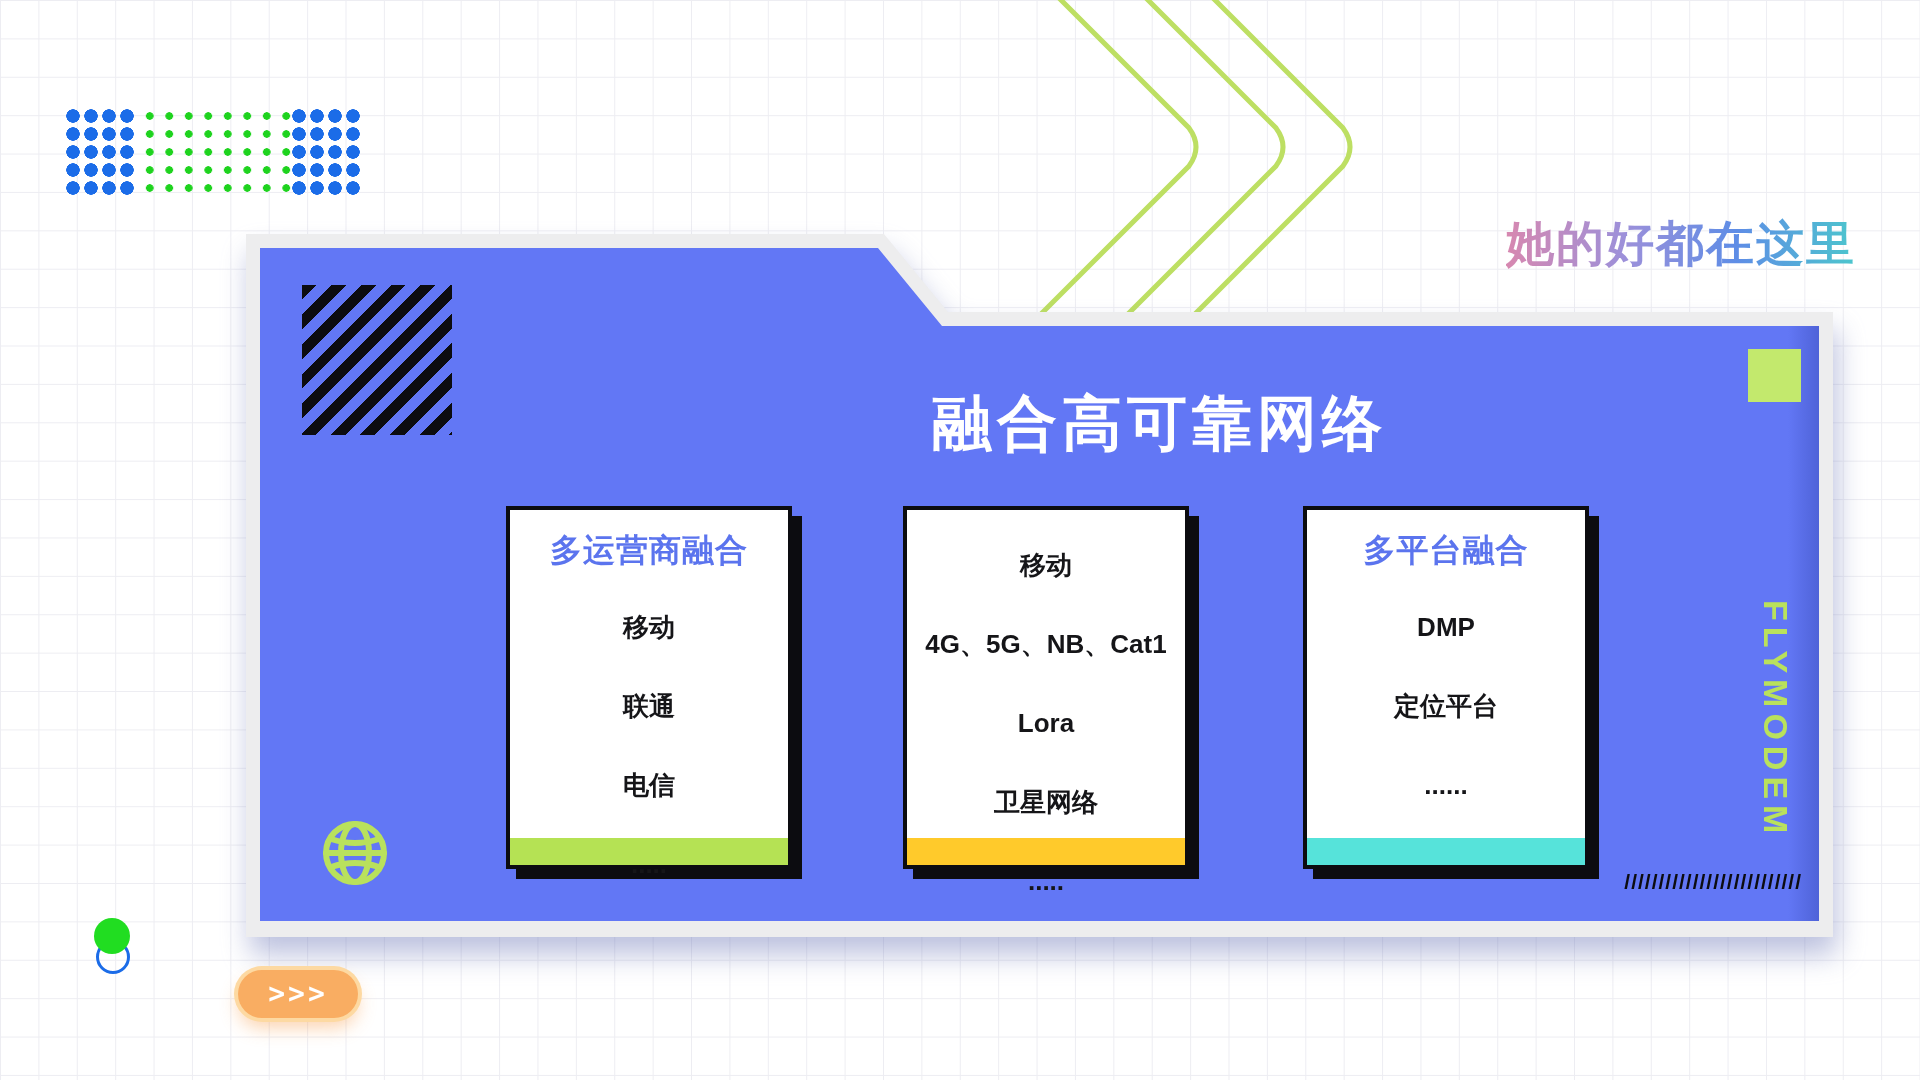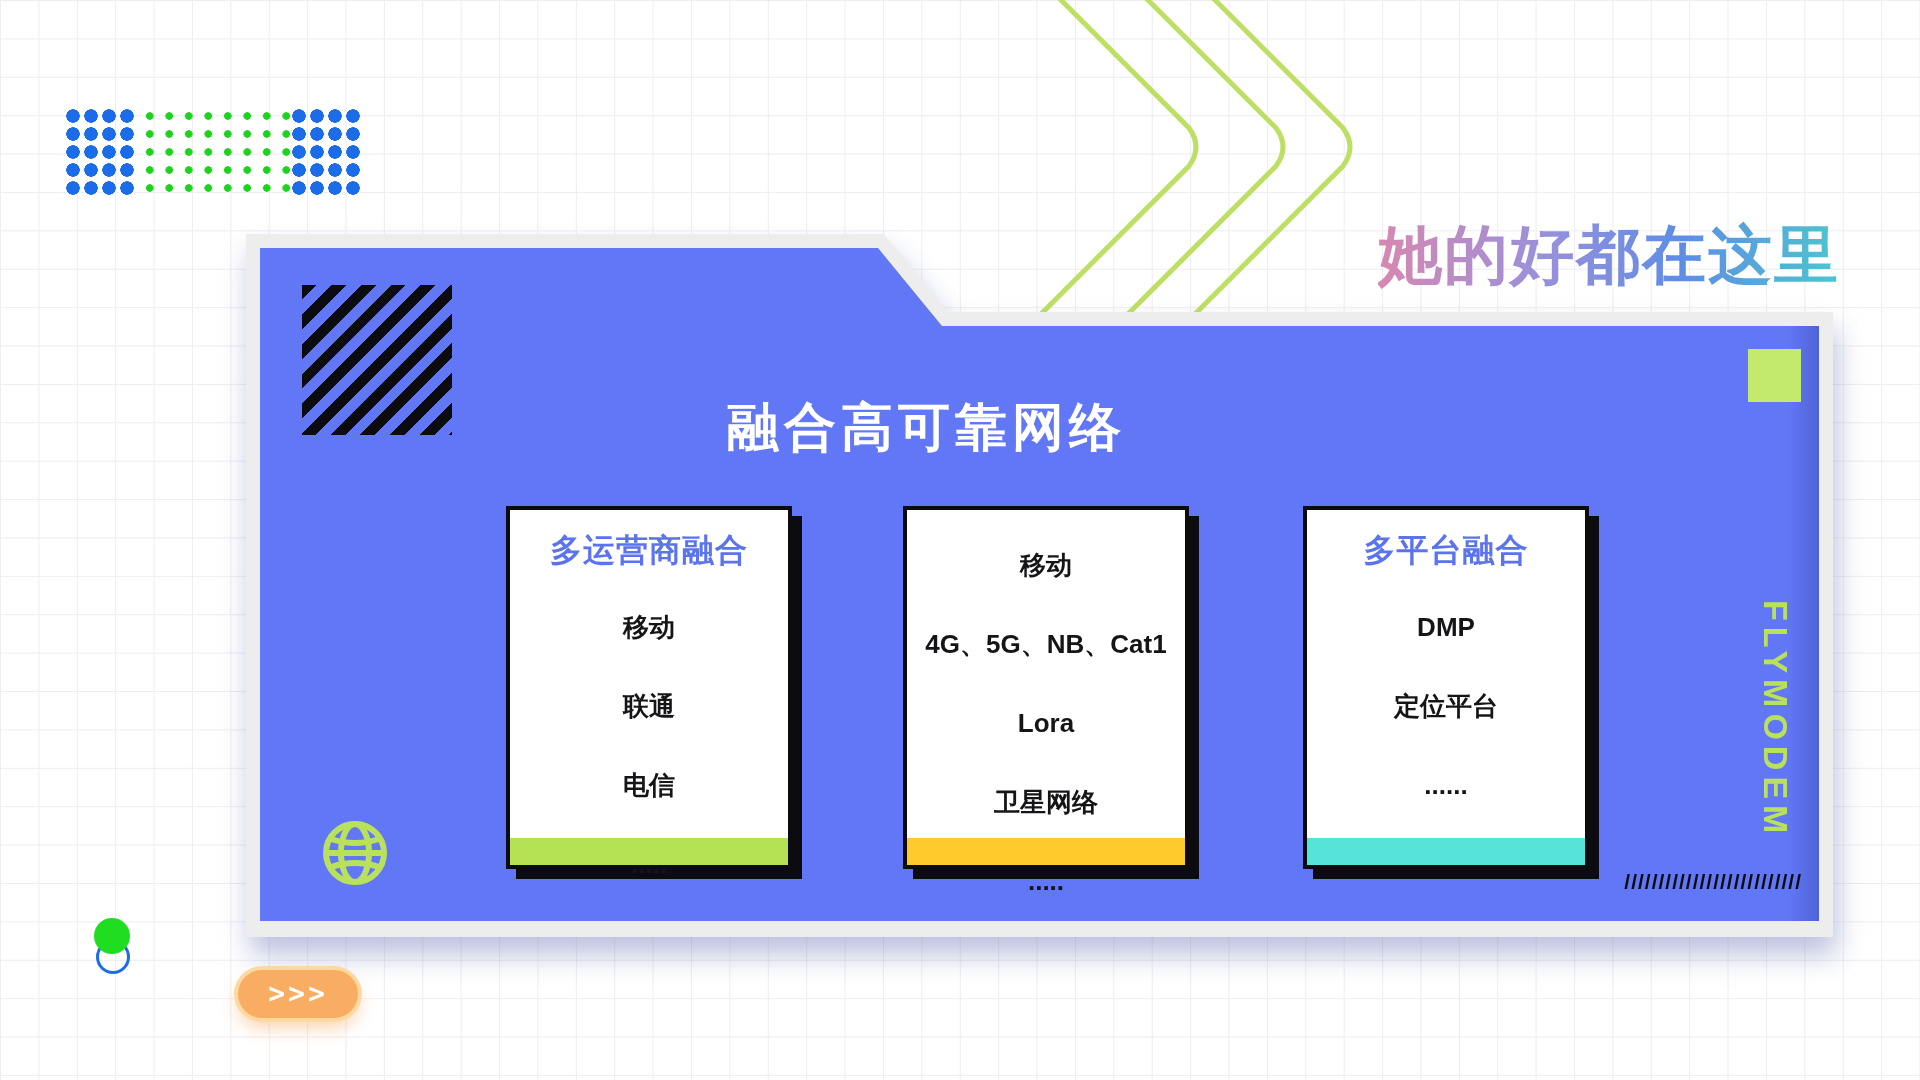--- a/index.html
+++ b/index.html
@@ -28,22 +28,22 @@
   }
   #dots-left  { left: 64px;  top: 107px; }
   #dots-mid   { left: 140px; top: 107px; }
   #dots-right { left: 290px; top: 107px; }
 
   
   .chevrons-svg { position: absolute; left: 0; top: 0; z-index: 1; }
 
   
   .slogan {
-    position: absolute; top: 212px; right: 80px; z-index: 3;
-    font-size: 64px; font-weight: 800; letter-spacing: 2px;
+    position: absolute; top: 212px; right: 64px; z-index: 3;
+    font-size: 48px; font-weight: 800; letter-spacing: 2px;
     background: linear-gradient(90deg, #d788b0 0%, #9c90da 34%, #5e8de6 66%, #4cc6cd 100%);
     -webkit-background-clip: text; background-clip: text;
     -webkit-text-fill-color: transparent; color: transparent;
     white-space: nowrap;
   }
 
   
   .panel-wrap {
     position: absolute; left: 246px; top: 234px; width: 1587px; height: 703px; z-index: 2;
     filter: drop-shadow(4px 18px 14px rgba(108, 120, 185, 0.45));
@@ -58,23 +58,23 @@
     background: linear-gradient(90deg, #6277f5 0px, #6277f5 1528px, #4f63d8 1559px);
     clip-path: polygon(0 0, 618px 0, 682px 78px, 100% 78px, 100% 100%, 0 100%);
   }
 
   .stripe-square {
     position: absolute; left: 42px; top: 37px; width: 150px; height: 150px;
     background: repeating-linear-gradient(135deg, #0c0c10 0 10.5px, transparent 10.5px 21px);
   }
 
   .panel-title {
-    position: absolute; left: 467px; top: 145px; width: 660px;
-    text-align: left; color: #ffffff;
-    font-size: 52px; font-weight: 800; letter-spacing: 5px; white-space: nowrap;
+    position: absolute; left: 467px; top: 136px; width: 660px;
+    text-align: right; color: #ffffff;
+    font-size: 60px; font-weight: 800; letter-spacing: 5px; white-space: nowrap;
   }
 
   
   .feature-card {
     position: absolute; top: 258px; width: 286px; height: 363px;
     background: #ffffff; border: 4px solid #0c0c10;
     box-shadow: 10px 10px 0 0 #0c0c10;
   }
   #card-0 { left: 246px; }
   #card-1 { left: 643px; }

